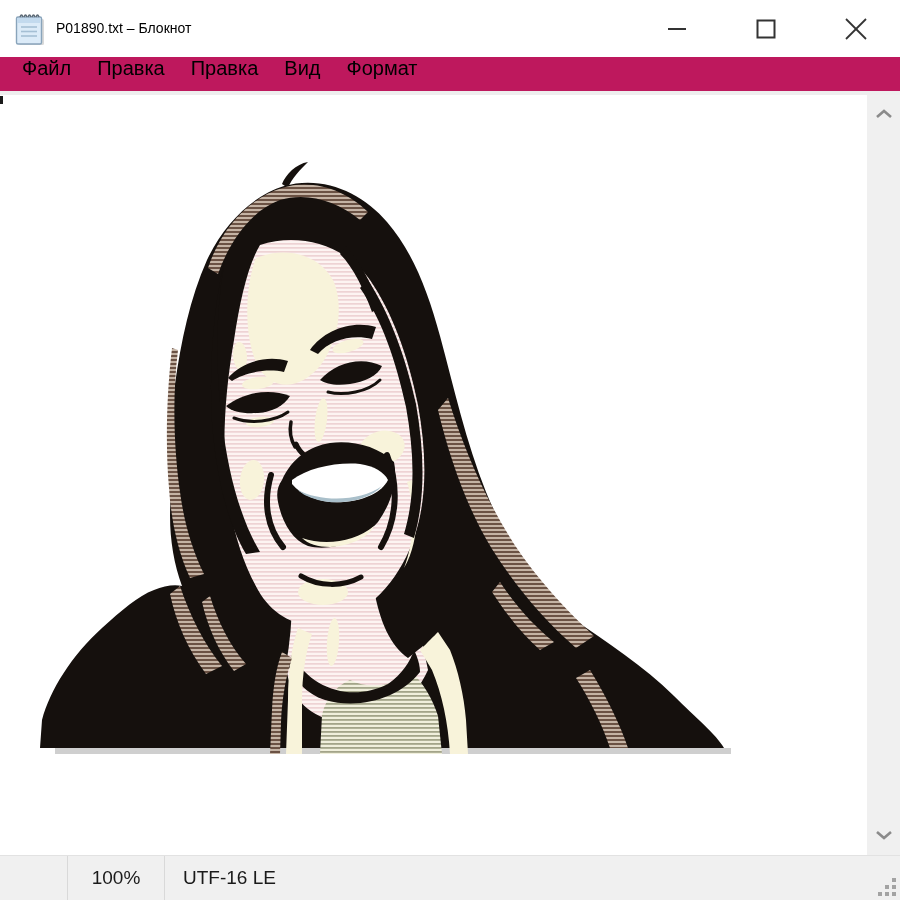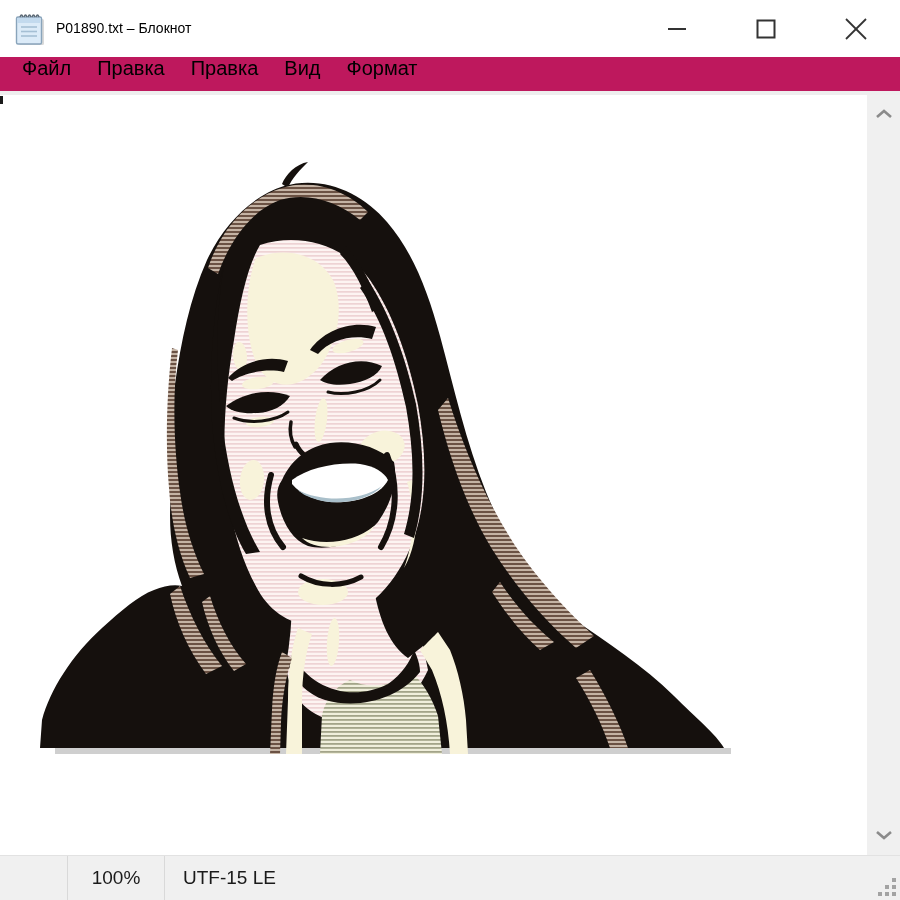--- a/index.html
+++ b/index.html
@@ -224,21 +224,21 @@
       <svg width="18" height="12" viewBox="0 0 18 12">
         <polyline points="2,3 9,9 16,3" fill="none" stroke="#8b8b8b" stroke-width="2.6"></polyline>
       </svg>
     </div>
   </div>
 
   <div class="statusbar">
     <div class="cell cell-0"></div>
     <div class="cell cell-2">100%</div>
     <div class="cell cell-4">
-      <span>UTF-15 LE</span>
+      <span>UTF-16 LE</span>
       <svg class="grip" width="19" height="19" viewBox="0 0 19 19">
         <g fill="#a3a3a3">
           <rect x="14" y="0" width="4" height="4"></rect>
           <rect x="7" y="7" width="4" height="4"></rect>
             <rect x="14" y="7" width="4" height="4"></rect>
           <rect x="0" y="14" width="4" height="4"></rect>
             <rect x="7" y="14" width="4" height="4"></rect>
           <rect x="14" y="14" width="4" height="4"></rect>
         </g>
       </svg>

